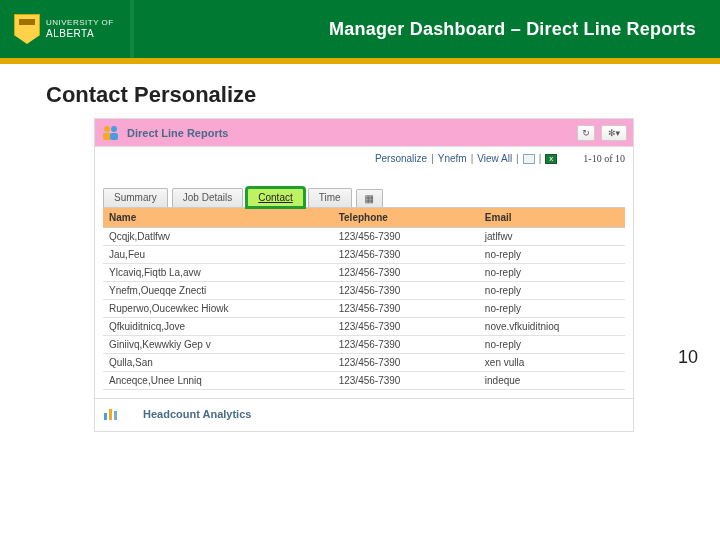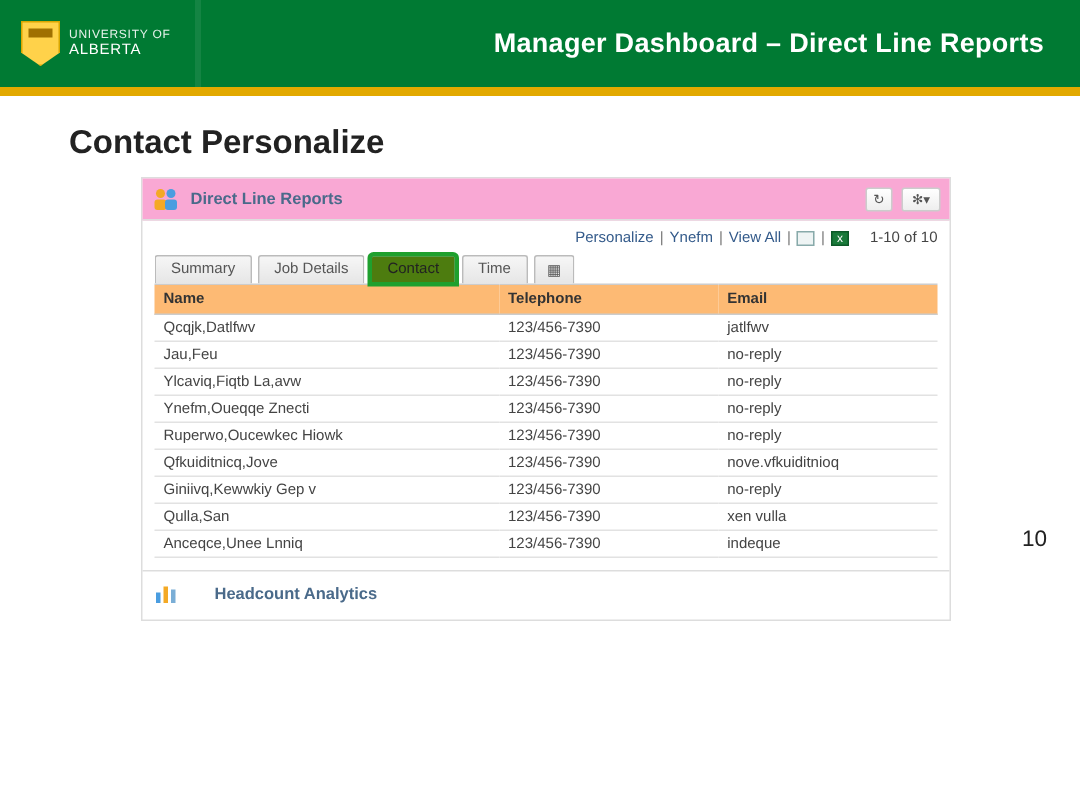--- a/index.html
+++ b/index.html
@@ -55,32 +55,32 @@
   .toolbar-row {
     display: flex; align-items: center; justify-content: flex-end;
     padding: 6px 8px 0 8px; font-size: 10px; color: #335a8a; gap: 4px;
   }
   .toolbar-row a { color: #335a8a; text-decoration: none; }
   .toolbar-row .sep { color: #777; }
   .mini-icon {
     display: inline-block; width: 12px; height: 10px; border: 1px solid #8aa; background: #eef4f4;
   }
   .x-icon { width: 12px; height: 10px; background: #1a7a3a; color:#fff; font-size:8px; display:inline-flex; align-items:center; justify-content:center; border:1px solid #0d5a28; }
-  .count { color: #444; font-size: 10px; margin-left: 10px; }
+  .count { color: #444; font-size: 10px; margin-left: 22px; font-family: Liberation Serif, serif; }
   
   .tabs {
-    display: flex; align-items: center; gap: 4px; padding: 4px 8px 0 8px; margin-top: 2px;
+    display: flex; align-items: center; gap: 4px; padding: 4px 8px 0 8px; margin-top: 20px;
   }
   .tab {
     border: 1px solid #bbb; border-bottom: none; padding: 3px 10px 4px; font-size: 10px;
     background: linear-gradient(#f6f6f6,#e6e6e6); color: #555; border-radius: 2px 2px 0 0;
   }
   .tab.active {
-    background: #4d7c0f; color: #222; position: relative; z-index: 2;
-    outline: 3px solid #1fa02e; outline-offset: -1px;
+    background: #bef264; color: #222; position: relative; z-index: 2;
+    outline: 3px solid #1fa02e; outline-offset: -1px; text-decoration: underline;
   }
   .tab.icon-only { padding: 3px 8px; }
   
   table.data {
     width: calc(100% - 16px); margin: 0 8px 8px 8px; border-collapse: collapse; font-size: 10px;
   }
   table.data th {
     text-align: left; font-weight: 700; color: #333; background: #fdba74;
     border-top: 1px solid #ccc; border-bottom: 1px solid #ccc; padding: 4px 6px;
   }
@@ -90,21 +90,21 @@
   table.data th:nth-child(1), table.data td:nth-child(1) { width: 44%; }
   table.data th:nth-child(2), table.data td:nth-child(2) { width: 28%; }
   table.data th:nth-child(3), table.data td:nth-child(3) { width: 28%; }
   
   .sub-panel {
     border-top: 1px solid #ddd; padding: 8px 8px 10px 8px; display: flex; align-items: center; gap: 22px;
   }
   .bar-icon svg { display:block; }
   .sub-title { color: #4a6a8a; font-weight: 700; font-size: 11px; }
   .page-num {
-    position: absolute; right: 22px; bottom: 12px; font-size: 15px; color: #222;
+    position: absolute; right: 22px; bottom: 12px; font-size: 18px; color: #222;
   }
 </style>
 </head>
 <body>
 
 <div class="slide">
   <div class="header">
     <div class="logo">
       <div class="shield"></div>
       <div class="logo-text">

